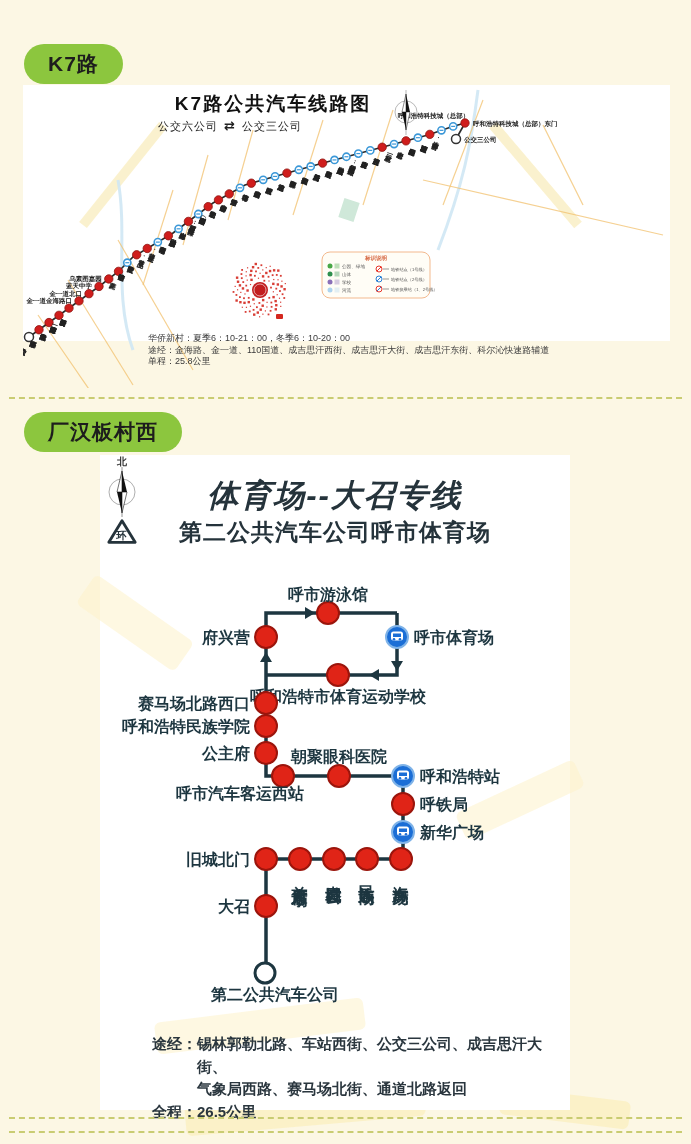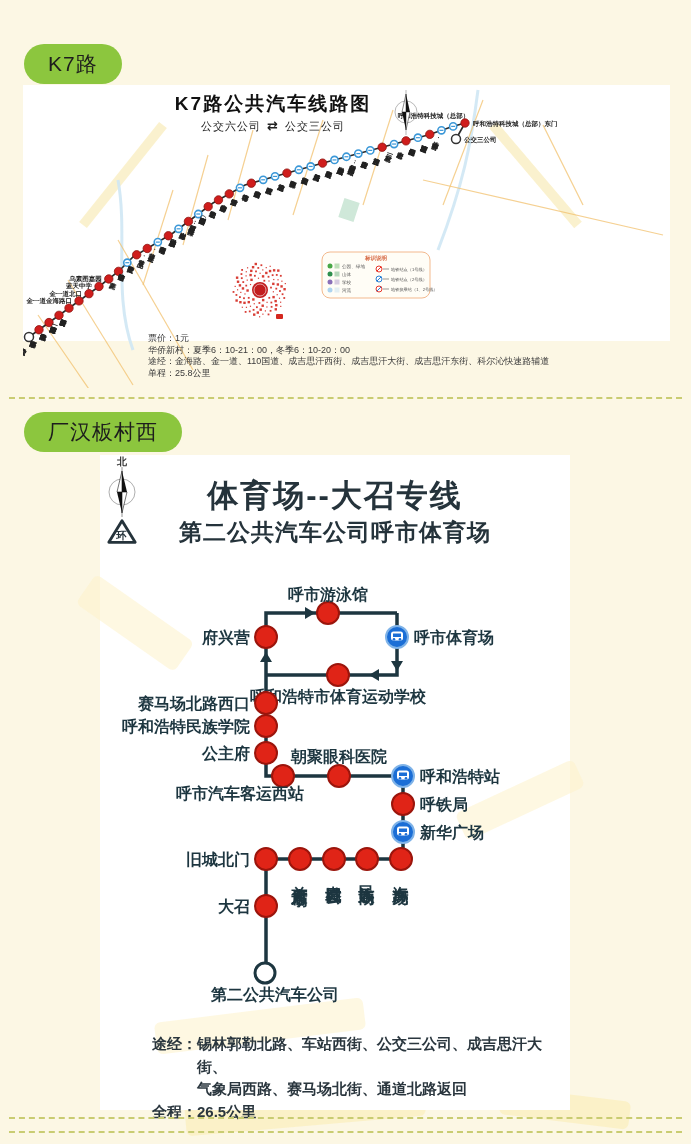--- a/index.html
+++ b/index.html
@@ -1,34 +1,34 @@
 <!DOCTYPE html>
 <html><head>
 <meta charset="utf-8">
 <style>
   html,body{margin:0;padding:0;background:#fcf7e4;}
   .page{position:relative;width:691px;height:1144px;background:#fcf7e4;overflow:hidden;
         font-family:"Liberation Sans","DejaVu Sans",sans-serif;color:#222;}
-  .pill{position:absolute;left:24px;background:#8cc63e;color:#1d1d1d;font-weight:normal;
+  .pill{position:absolute;left:24px;background:#8cc63e;color:#1d1d1d;font-weight:bold;
         font-size:21px;padding:6px 24px;border-radius:22px;letter-spacing:1px;}
   #pill-k7{top:44px;}
   #pill-special{top:412px;}
   .panel{position:absolute;background:#ffffff;}
   #k7-panel{left:23px;top:85px;width:647px;height:256px;}
   #special-panel{left:100px;top:455px;width:470px;height:655px;}
   .panel svg{position:absolute;left:0;top:0;}
   .k7-title{position:absolute;left:135px;top:6px;width:230px;text-align:center;
             font-size:19px;font-weight:bold;letter-spacing:2px;color:#111;}
-  .k7-subtitle{position:absolute;left:135px;top:33px;width:230px;text-align:center;
+  .k7-subtitle{position:absolute;left:135px;top:33px;width:230px;text-align:left;
             font-size:11px;color:#222;letter-spacing:1px;}
   .k7-subtitle .arrow{display:inline-block;margin:0 6px;font-size:13px;font-weight:bold;}
   .k7-info{position:absolute;left:125px;top:248px;width:480px;font-size:9px;color:#3a3a3a;line-height:11.5px;}
   .k7-info .inforow{white-space:nowrap;}
   .sp-title{position:absolute;left:0;top:20px;width:470px;text-align:center;
-            font-size:31px;font-weight:900;letter-spacing:2px;color:#25333b;}
+            font-size:31px;font-weight:900;letter-spacing:2px;color:#25333b;font-style:italic;}
   .sp-subtitle{position:absolute;left:0;top:62px;width:470px;text-align:center;
             font-size:23px;font-weight:800;color:#25333b;letter-spacing:1px;}
   .sp-subtitle svg{vertical-align:-6px;margin:0 6px;}
   .sp-compass{position:absolute;right:14px;top:6px;}
   .sp-info{position:absolute;left:52px;top:578px;width:400px;font-size:15px;font-weight:700;
            color:#2a363e;line-height:1.5;}
   .sp-info .row{display:flex;align-items:flex-start;}
   .sp-info .lab{flex:0 0 auto;}
   .divider{position:absolute;left:9px;right:9px;border-top:2px dashed #c9cc72;}
   #div1{top:397px;}
@@ -305,21 +305,20 @@
           <circle cx="0" cy="0" r="8" fill="#c21e1f"></circle>
           <circle cx="0" cy="0" r="6" fill="none" stroke="#fff" stroke-width="0.6"></circle>
           <rect x="16" y="24" width="7" height="5" rx="1" fill="#d4281f"></rect>
         </g>
       </svg>
     <div class="k7-title">K7路公共汽车线路图</div>
     <div class="k7-subtitle">
       <span>公交六公司</span><span class="arrow">⇄</span><span>公交三公司</span>
     </div>
     <div class="k7-info" id="k7-info">
-        <div class="inforow"><span>票价：</span><span>1元</span></div>
         <div class="inforow"><span>华侨新村：</span><span>夏季6：10-21：00，冬季6：10-20：00</span></div>
         <div class="inforow"><span>途经：</span><span>金海路、金一道、110国道、成吉思汗西街、成吉思汗大街、成吉思汗东街、科尔沁快速路辅道</span></div>
         <div class="inforow"><span>单程：</span><span>25.8公里</span></div>
       </div>
   </div>
 
   <div class="divider" id="div1"></div>
 
   <div class="pill" id="pill-special">厂汉板村西</div>
 

